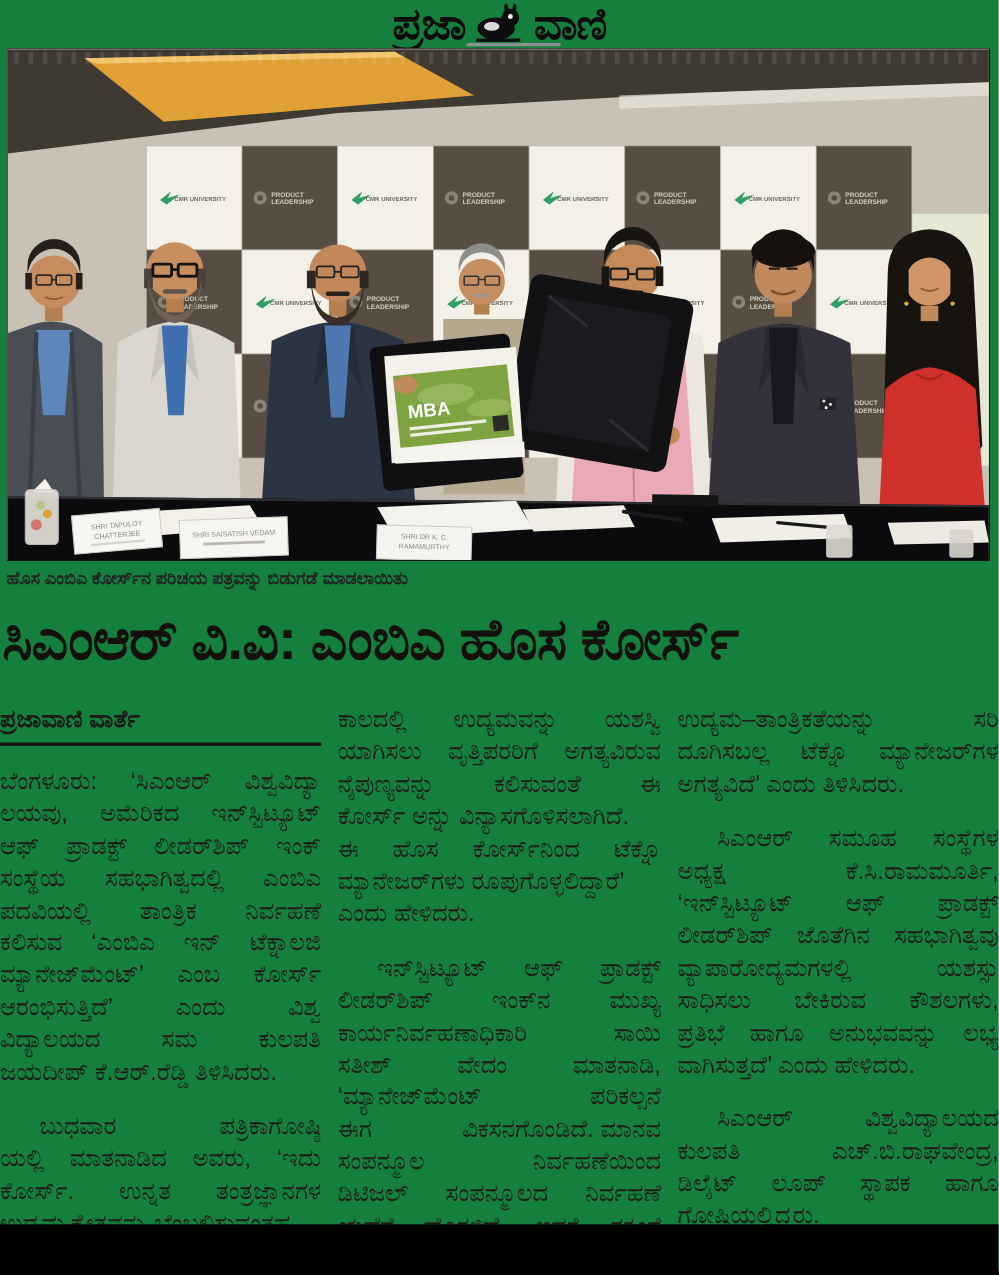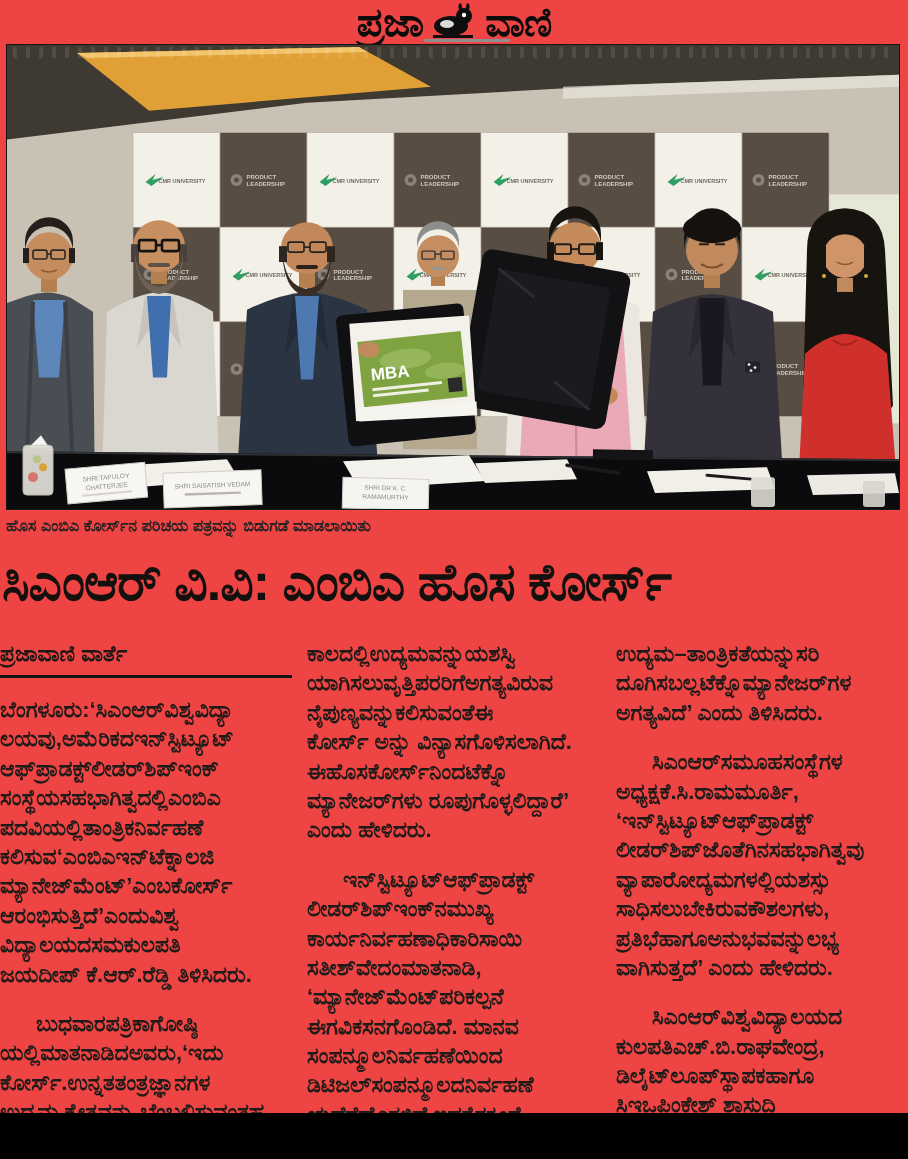--- a/index.html
+++ b/index.html
@@ -1,38 +1,38 @@
 <!DOCTYPE html>
 <html><head>
 <meta charset="utf-8">
 <title>Prajavani clipping</title>
 <style>
   html,body{margin:0;padding:0;background:#ffffff;}
-  #page{position:relative;width:908px;height:1159px;background:#ef4444;overflow:hidden;
+  #page{position:relative;width:908px;height:1159px;background:#15803d;overflow:hidden;
         font-family:"Liberation Sans","DejaVu Sans",sans-serif;color:#1f1b18;}
   
   #masthead{position:absolute;left:0;top:0;width:908px;height:44px;display:flex;
             align-items:center;justify-content:center;gap:8px;}
   .mast-word{font-size:40px;font-weight:700;color:#0c0c0c;letter-spacing:-1px;line-height:40px;}
   #tagline-bar{position:absolute;left:424px;top:39px;width:86px;height:3px;background:#8f8f8f;border-radius:2px;}
   
   #photo{position:absolute;left:6px;top:44px;width:894px;height:466px;border:1px solid #161616;
          background:#c8c1b4;box-sizing:border-box;}
   #photo svg{display:block;width:100%;height:100%;}
   
   #caption{position:absolute;left:6px;top:517px;width:900px;font-size:16px;font-weight:700;color:#222;}
   #headline{position:absolute;left:2px;top:549px;width:906px;font-size:52px;line-height:66px;
             font-weight:700;color:#14100d;letter-spacing:-1px;white-space:nowrap;}
   
   #article{position:absolute;left:0;top:641px;width:908px;display:grid;
            grid-template-columns:292px 294px 1fr;column-gap:15px;}
   .byline{font-size:22px;font-weight:600;color:#1b1815;line-height:26px;}
   .byline-rule{border-top:3px solid #141414;margin:8px 0 19px 0;}
-  .tl{height:29.4px;display:flex;white-space:nowrap;
-      font-size:22px;font-weight:700;overflow:visible;}
+  .tl{height:29.4px;display:flex;justify-content:space-between;white-space:nowrap;
+      font-size:22px;font-weight:400;overflow:visible;}
   .tl.single{display:block;}
   .tl.ind{padding-left:36px;margin-top:20px;}
   
   #footer-bar{position:absolute;left:0;top:1113px;width:908px;height:46px;background:#000;}
   svg text{font-family:"Liberation Sans","DejaVu Sans",sans-serif;}
 </style>
 </head>
 <body>
 
 <div id="page">
@@ -654,24 +654,19 @@
           <div class="tl">
             <span>ಕುಲಪತಿ</span>
             <span>ಎಚ್.ಬಿ.ರಾಘವೇಂದ್ರ,</span>
           </div>
           <div class="tl">
             <span>ಡಿಲೈಟ್</span>
             <span>ಲೂಪ್</span>
             <span>ಸ್ಥಾಪಕ</span>
             <span>ಹಾಗೂ</span>
           </div>
-          <div class="tl">
-            <span>ಸಿಇಒ</span>
-            <span>ಪಿಂಕೇಶ್ ಶಾ</span>
-            <span>ಸುದ್ದಿ</span>
-          </div>
           <div class="tl single">ಗೋಷ್ಠಿಯಲ್ಲಿದ್ದರು.</div>
         </div>
     </div>
   </div>
 
   <div id="footer-bar"></div>
 </div>
 
 </body></html>

